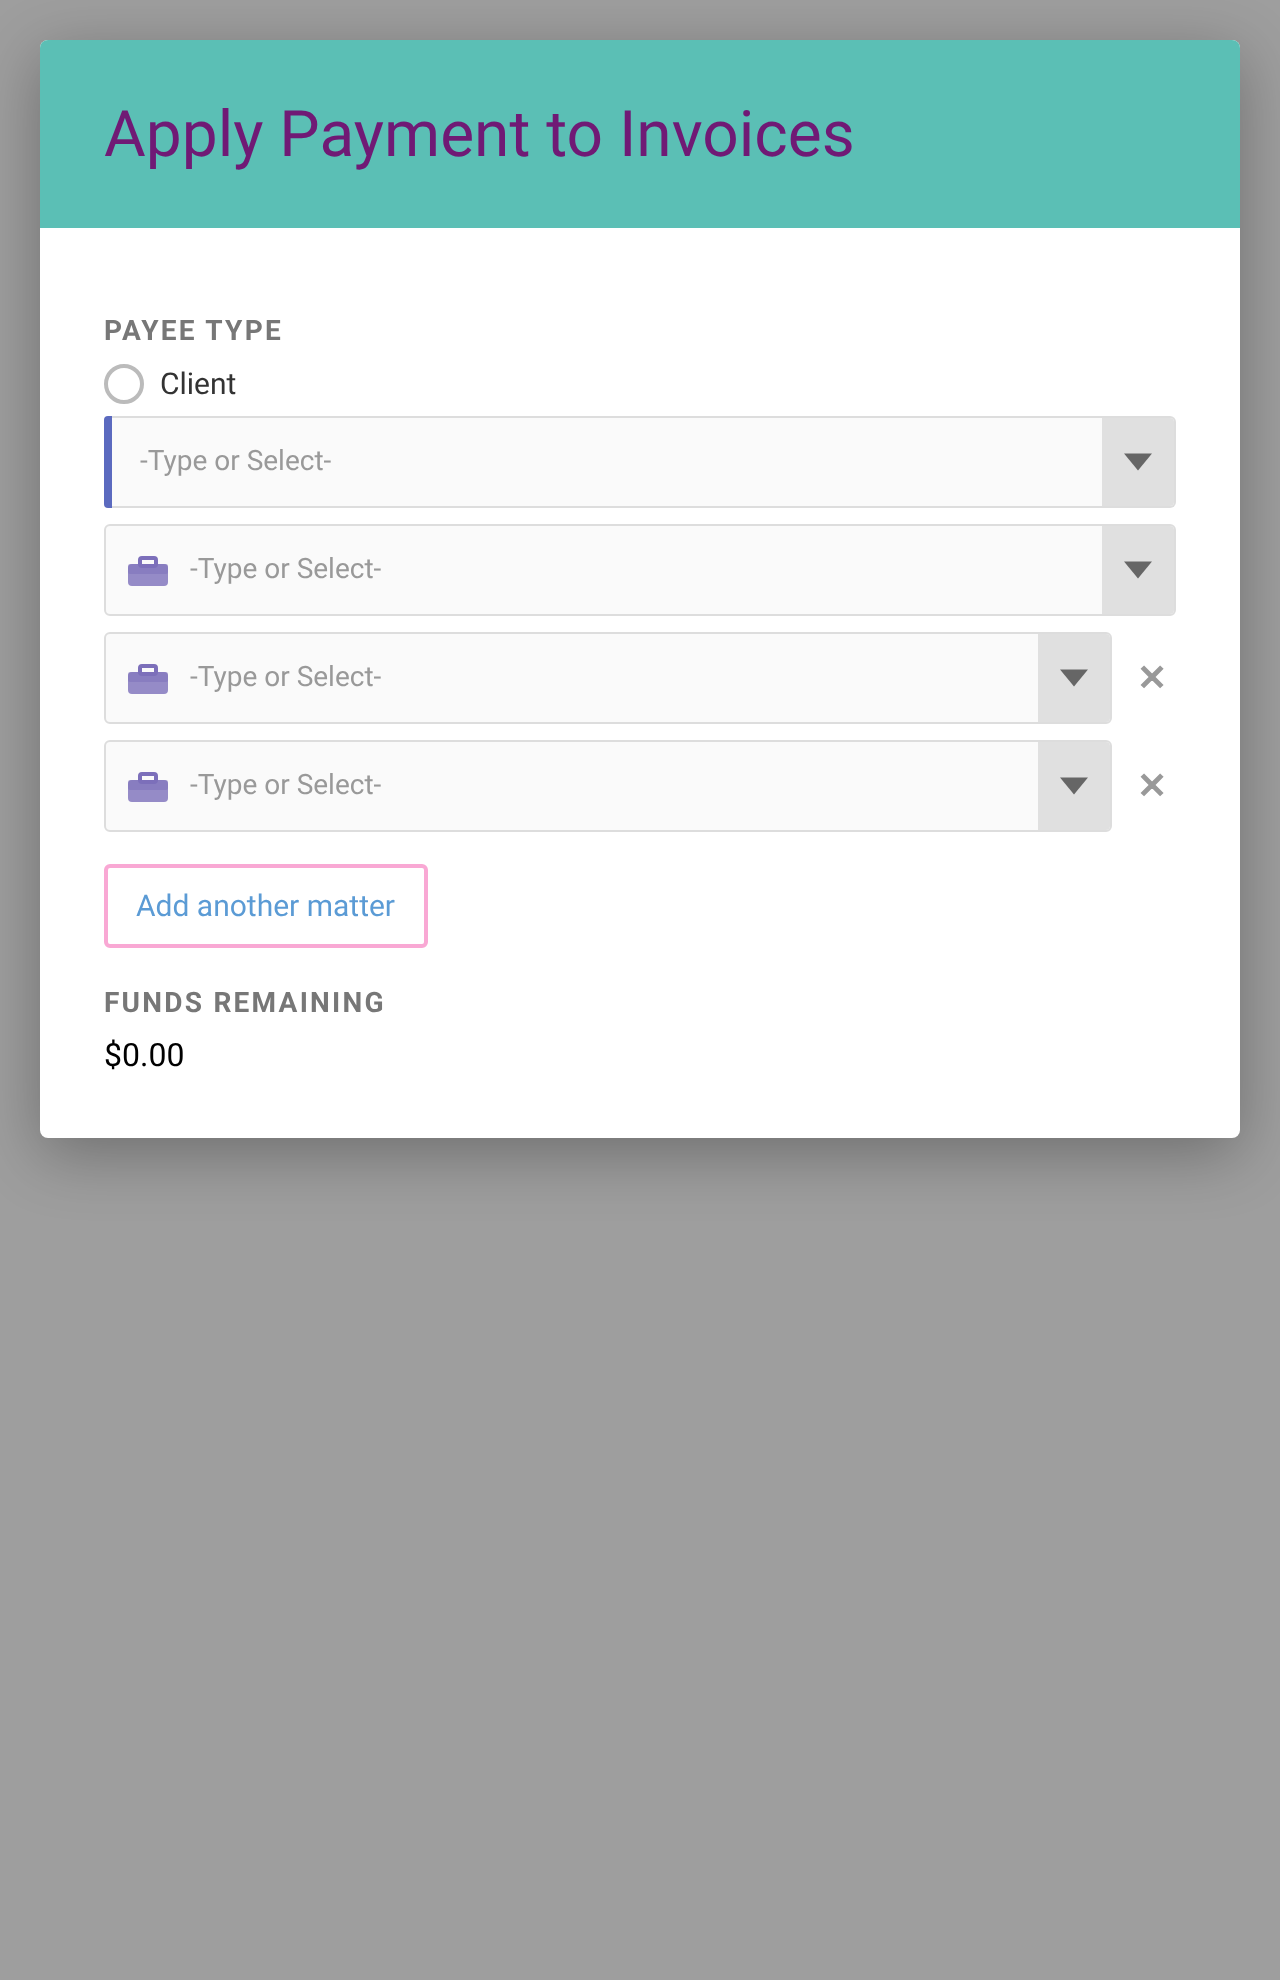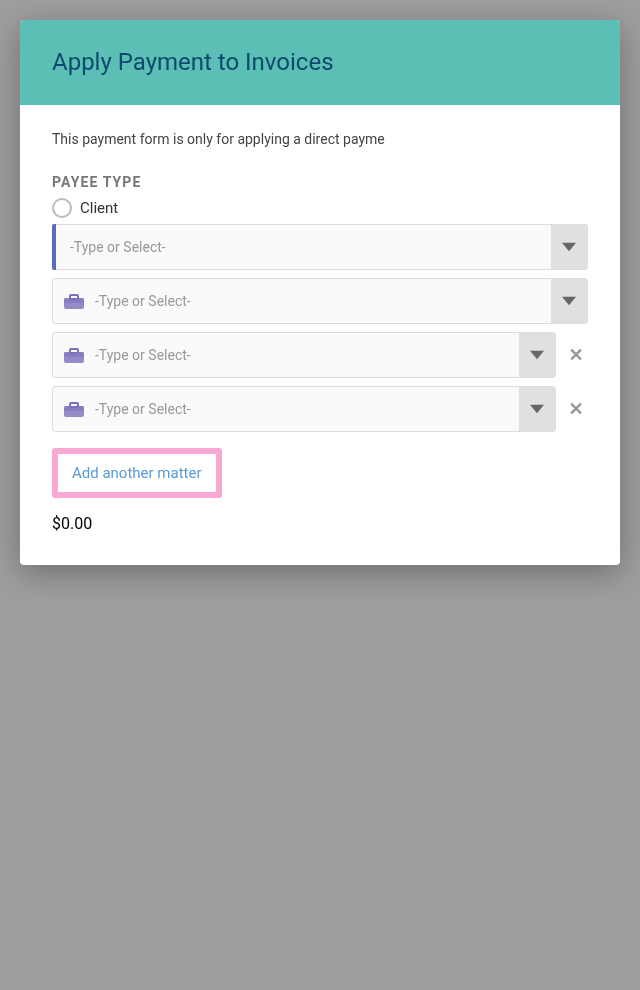--- a/index.html
+++ b/index.html
@@ -26,22 +26,22 @@
       overflow: hidden;
       box-shadow: 0 8px 32px rgba(0,0,0,0.3);
     }
 
     .modal-header {
       background: #5bbfb5;
       padding: 28px 32px 28px 32px;
     }
 
     .modal-header h1 {
-      color: #0c4a6e;
-      font-size: 24px;
+      color: #701a75;
+      font-size: 32px;
       font-weight: 400;
       line-height: 1.2;
     }
 
     .modal-body {
       padding: 24px 32px 32px 32px;
     }
 
     .intro-text {
       color: #444;
@@ -204,21 +204,21 @@
       color: #999;
       font-size: 18px;
       font-weight: bold;
       flex-shrink: 0;
     }
 
     .add-matter-btn {
       display: inline-block;
       margin-top: 16px;
       padding: 10px 14px;
-      border: 6px solid #f9a8d4;
+      border: 2px solid #f9a8d4;
       border-radius: 3px;
       color: #5b9bd5;
       font-size: 15px;
       cursor: pointer;
       background: transparent;
     }
 
     .funds-remaining-section {
       margin-top: 16px;
     }
@@ -234,21 +234,20 @@
 
 <div class="modal-container">
 
   <div class="modal-header">
     <h1>Apply Payment to Invoices</h1>
   </div>
 
   <div class="modal-body">
 
     
-    <p class="intro-text">This payment form is only for applying a direct payme</p>
 
     
     <div class="field-label">PAYEE TYPE</div>
     <div class="payee-type-row">
       <label class="radio-option">
         <div class="radio-circle"></div>
         <span class="radio-label">Client</span>
       </label>
     </div>
 
@@ -324,17 +323,18 @@
         </div>
       </div>
       <div class="remove-btn">✕</div>
     </div>
 
     
     <div class="add-matter-btn">Add another matter</div>
 
     
     <div class="funds-remaining-section">
+      <div class="field-label">FUNDS REMAINING</div>
       <div class="funds-amount">$0.00</div>
     </div>
 
   </div>
 </div>
 
 </body></html>

